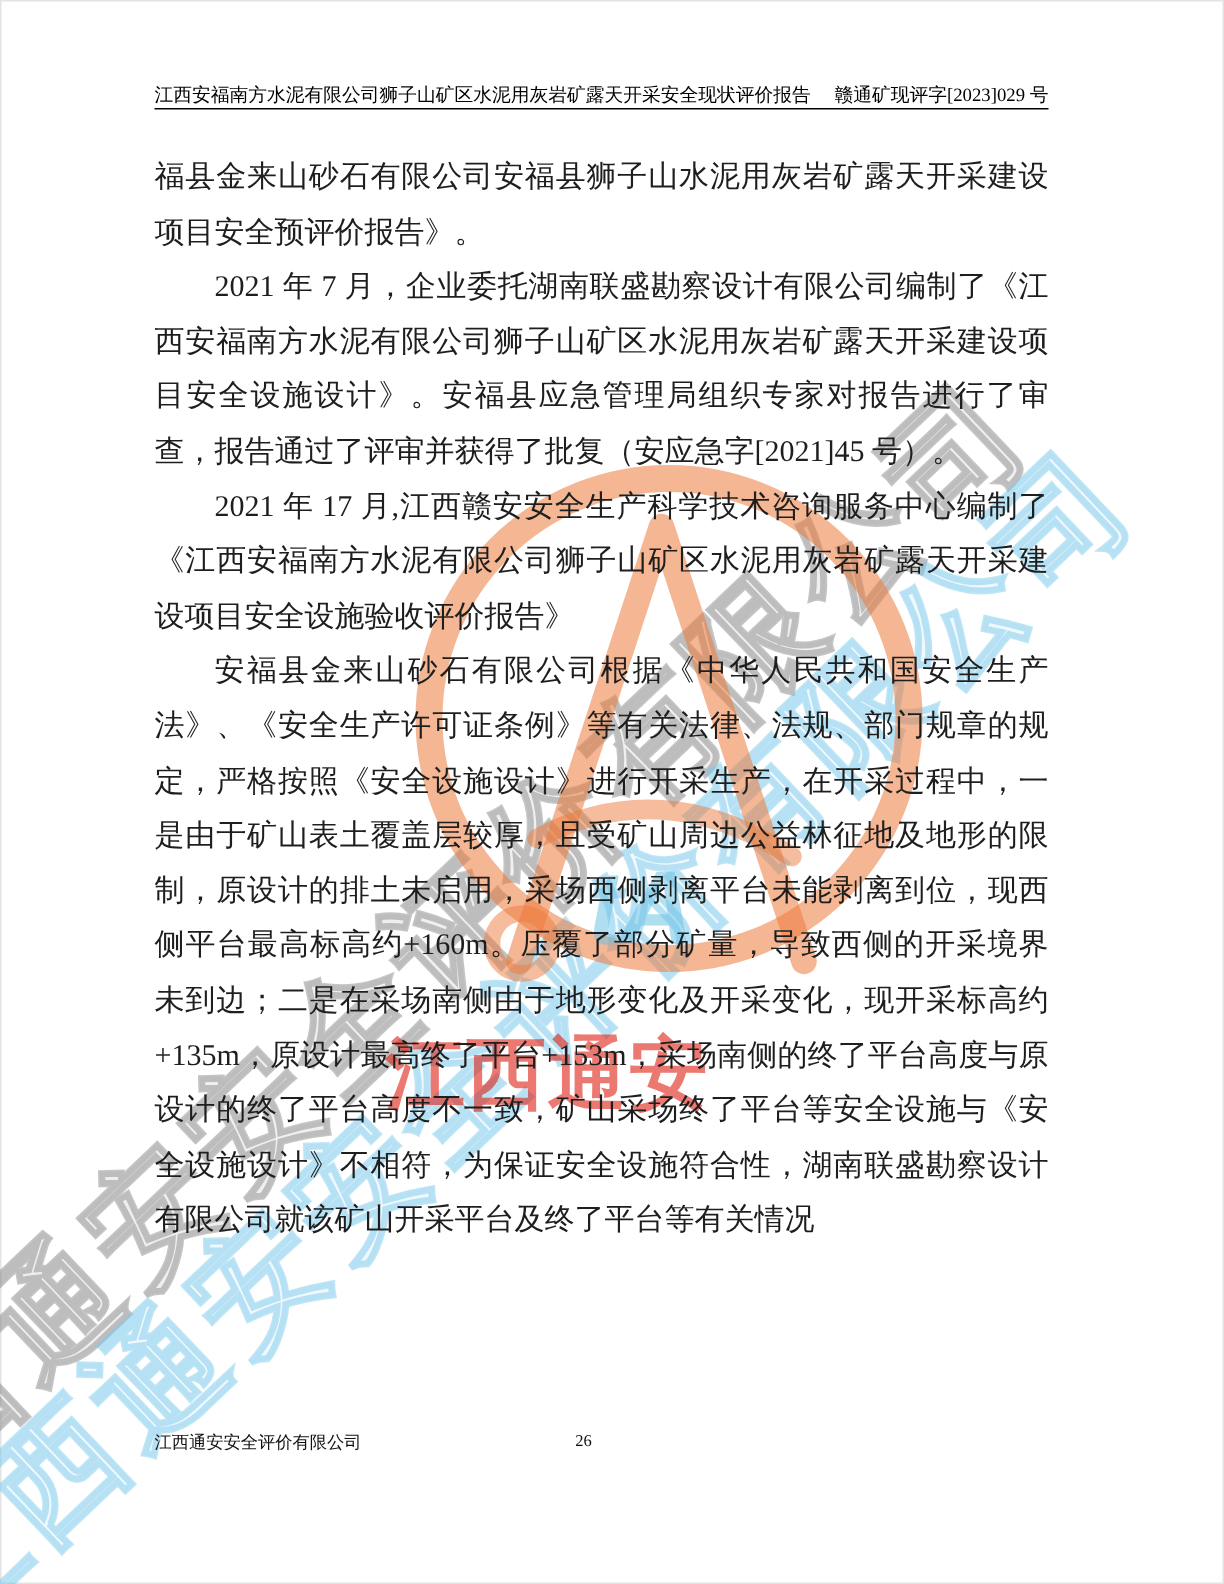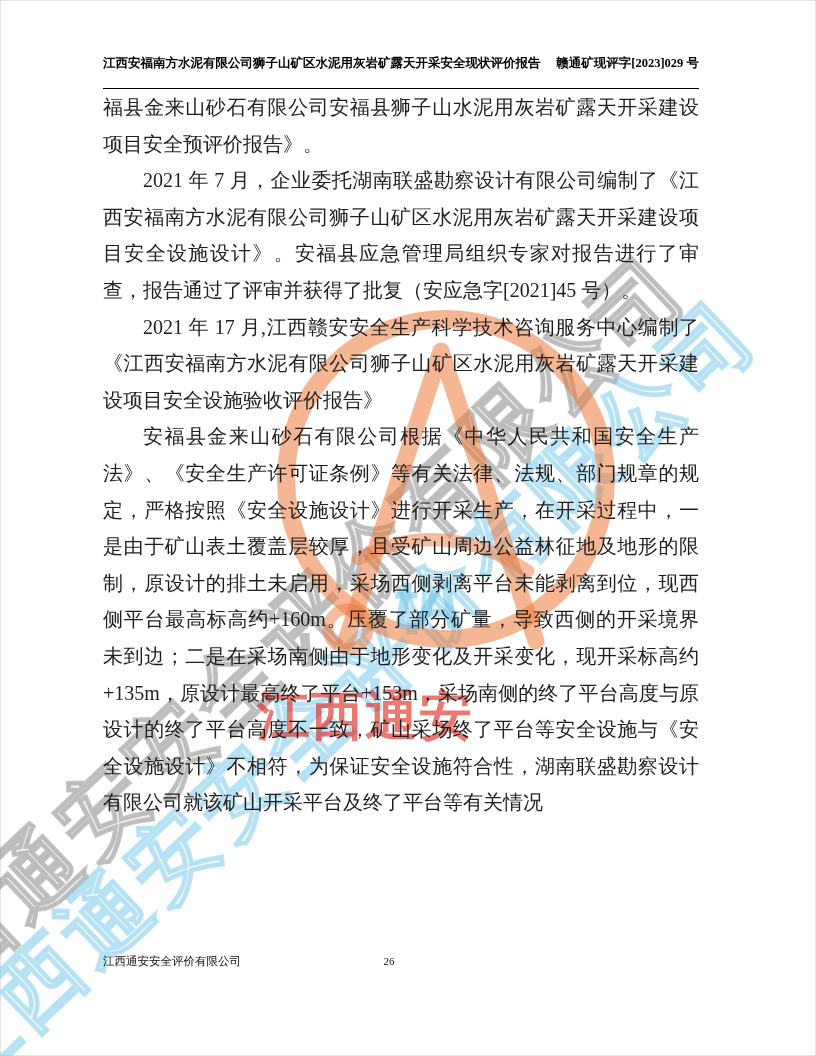--- a/index.html
+++ b/index.html
@@ -14,23 +14,23 @@
     position:absolute;inset:0;
     border:1px solid #e3e3e3;
     box-sizing:border-box;
   }
 
   
   .report-header{
     position:absolute;
     left:102px;width:596px;top:54px;
     display:flex;justify-content:space-between;align-items:flex-end;
-    font-size:12.5px;font-weight:bold;color:#000;
+    font-size:12.5px;font-weight:normal;color:#000;
     border-bottom:1.5px solid #000;
-    padding-bottom:16px;
+    padding-bottom:0;
     white-space:nowrap;
     z-index:2;
   }
 
   
   .watermark{position:absolute;inset:0;z-index:0;pointer-events:none;}
   .wm-diag{
     position:absolute;
     white-space:nowrap;
     font-family:"Liberation Sans","DejaVu Sans",sans-serif;
@@ -64,21 +64,21 @@
     position:absolute;left:256px;top:692px;
     font-family:Liberation Mono, monospace;
     font-size:53px;line-height:1.05;font-weight:bold;
     letter-spacing:1px;white-space:nowrap;
     color:rgba(222,32,18,0.6);
   }
 
   
   .report-body{
     position:absolute;
-    left:102px;width:596px;top:88px;
+    left:102px;width:596px;top:99px;
     font-size:20px;line-height:36.6px;
     color:#1e1e1e;
     text-align:justify;
     z-index:1;
   }
   .report-body p{margin:0;padding:0;}
   .report-body p.indent{text-indent:2em;}
 
   
   .footer{position:absolute;left:0;width:816px;top:953px;z-index:2;font-size:11.5px;color:#111;}

